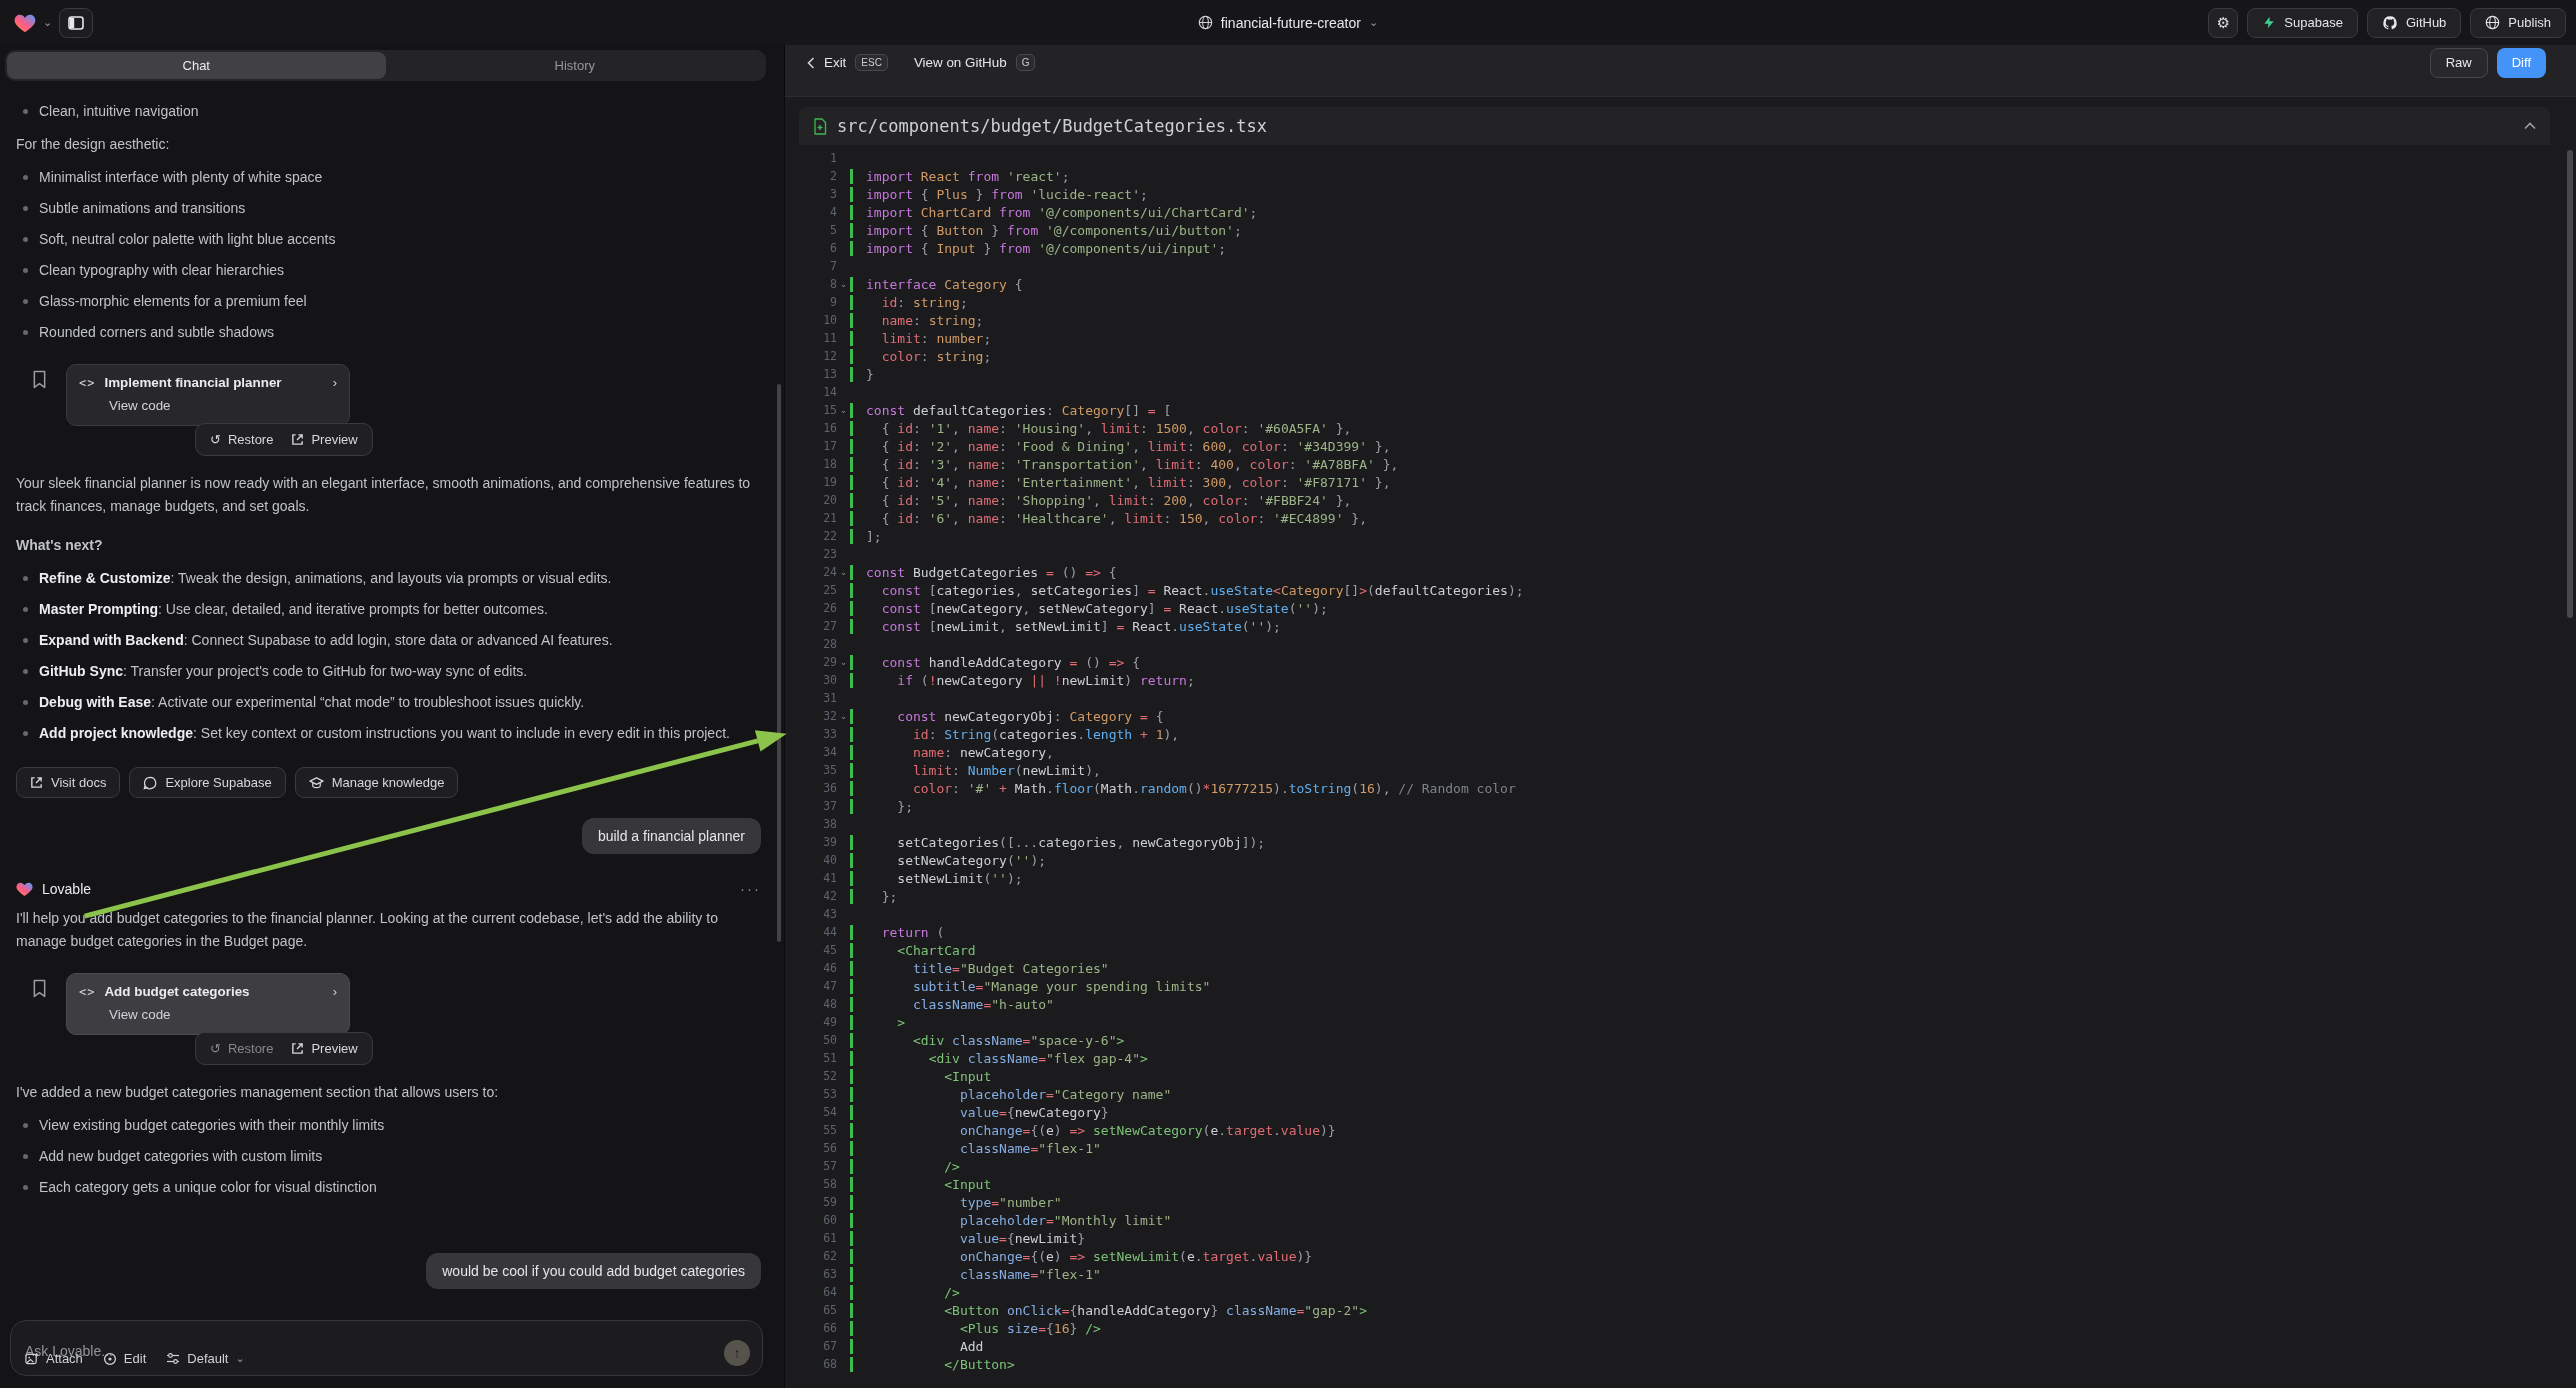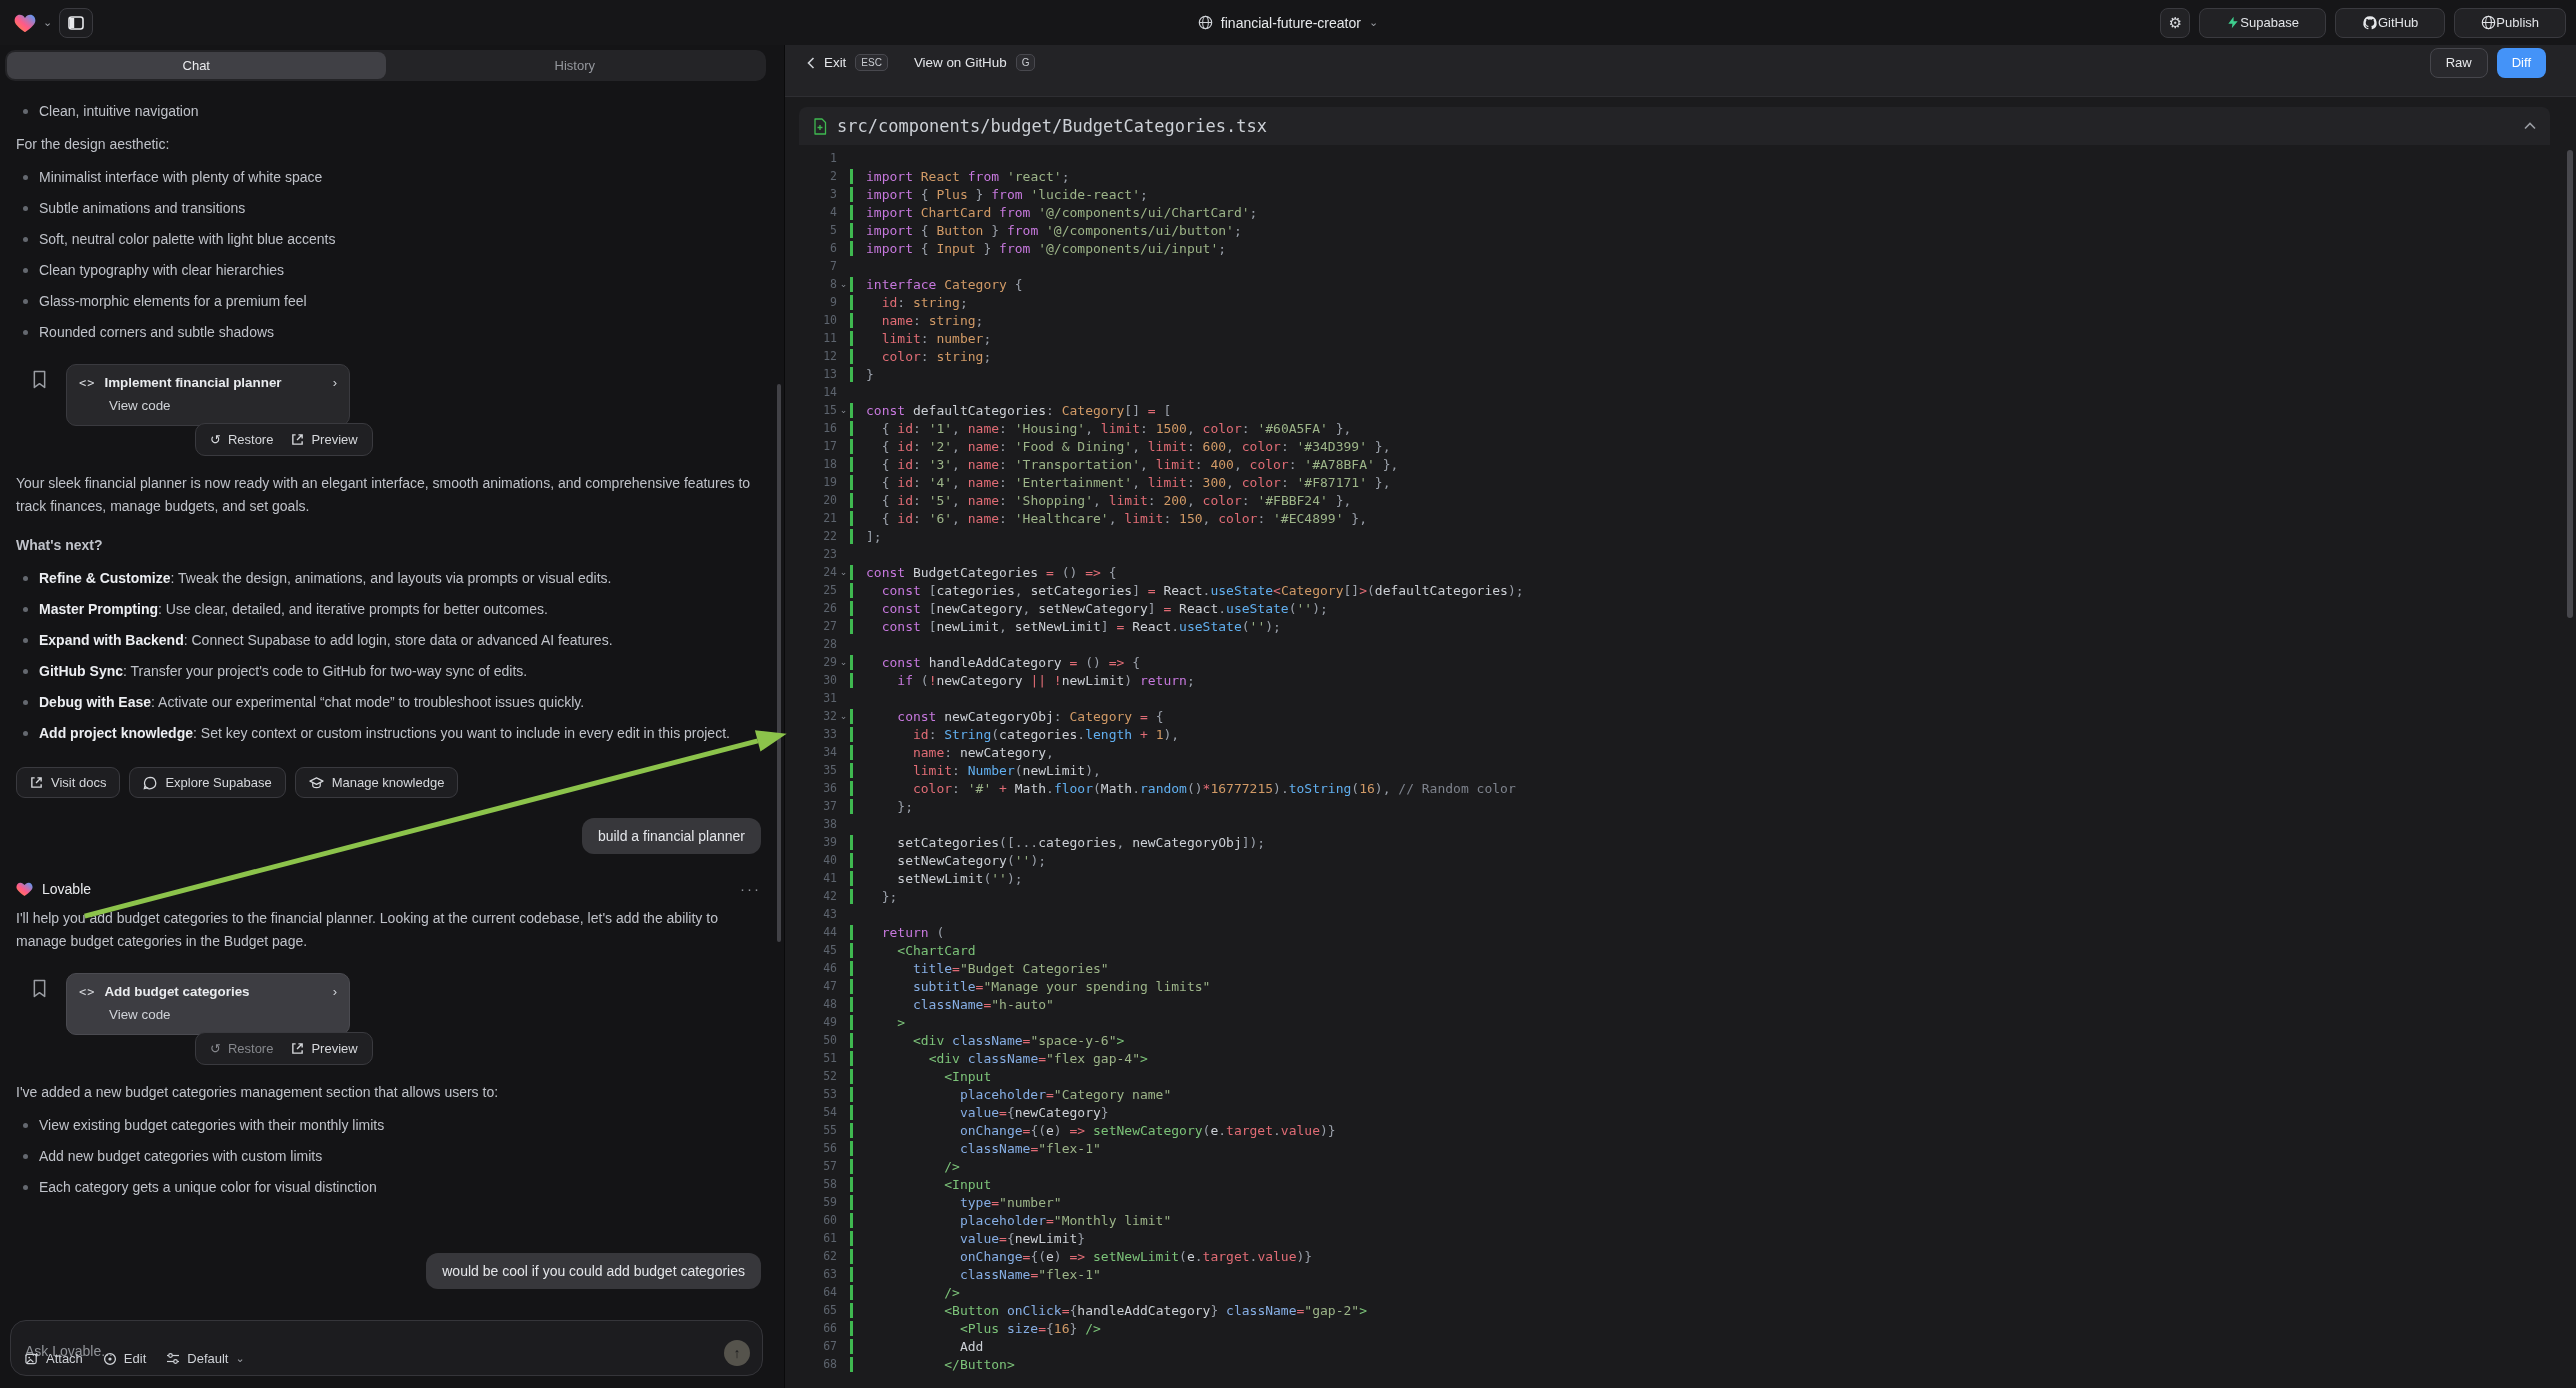--- a/index.html
+++ b/index.html
@@ -6,21 +6,21 @@
   html,body { width:2576px; height:1388px; overflow:hidden; background:#141416;
     font-family:"Liberation Sans", sans-serif; }
   .stage { position:absolute; inset:0; width:2576px; height:1388px; }
 
   
   .topbar { position:absolute; left:0; top:0; width:2576px; height:45px; background:#161618;
     display:flex; align-items:center; }
   .tb-left { position:absolute; left:14px; top:0; height:45px; display:flex; align-items:center; gap:7px; }
   .tb-center { position:absolute; left:0; right:0; top:0; height:45px; display:flex; align-items:center; justify-content:center; gap:8px; color:#e7e9ec; font-size:14px; }
   .tb-right { position:absolute; right:10px; top:0; height:45px; display:flex; align-items:center; gap:9px; }
-  .tb-btn { display:flex; align-items:center; height:30px; padding:0 26px; border:1px solid #3a3a3f;
+  .tb-btn { display:flex; align-items:center; gap:8px; height:30px; padding:0 14px; border:1px solid #3a3a3f;
     border-radius:8px; background:#222225; color:#e2e4e8; font-size:13px; cursor:pointer; }
   .tb-iconbtn { width:30px; height:30px; display:flex; align-items:center; justify-content:center;
     border:1px solid #3a3a3f; border-radius:8px; background:#222225; color:#d8dade; font-size:15px; cursor:pointer; }
   .chev { color:#9a9da3; font-size:11px; }
   .panel-toggle { width:34px; height:30px; border:1px solid #3a3a3f; border-radius:8px; background:#1d1d20;
     display:flex; align-items:center; justify-content:center; }
 
   
   .chat { position:absolute; left:0; top:45px; width:783px; bottom:0; background:#141416; }
   .tabbar { position:absolute; left:5px; top:5px; width:761px; height:31px; background:#242427; border-radius:10px;

